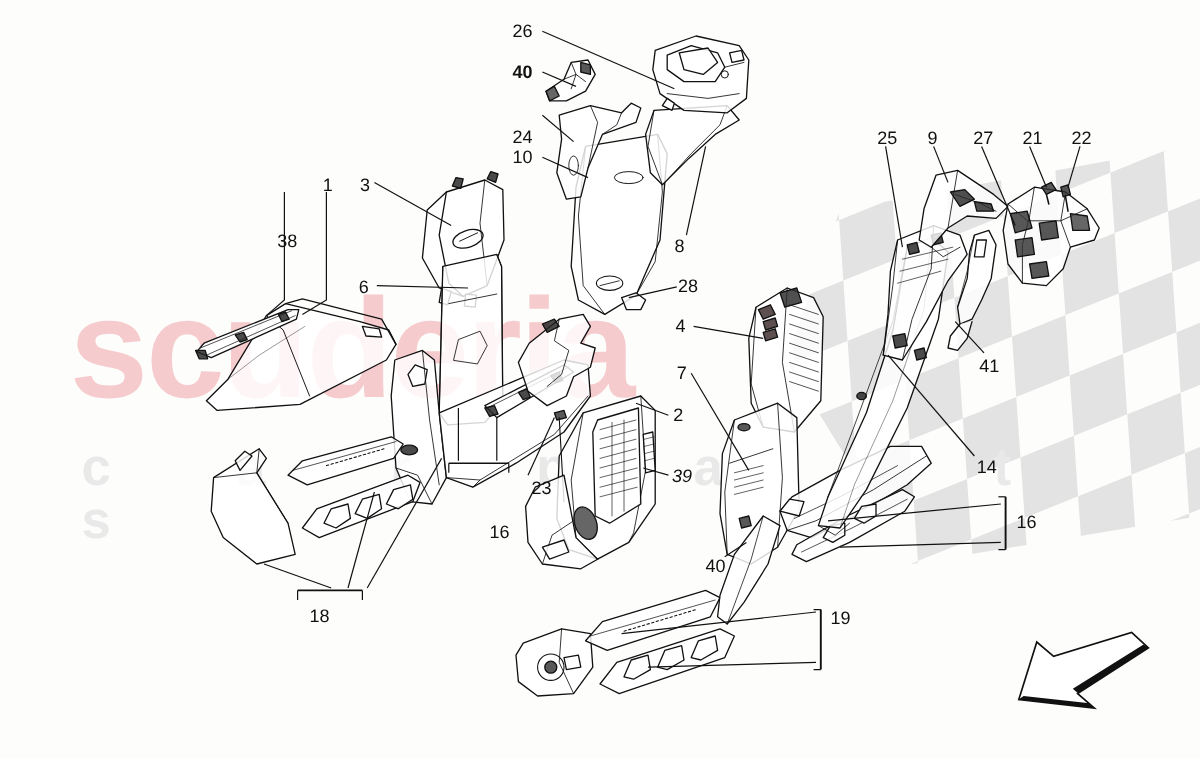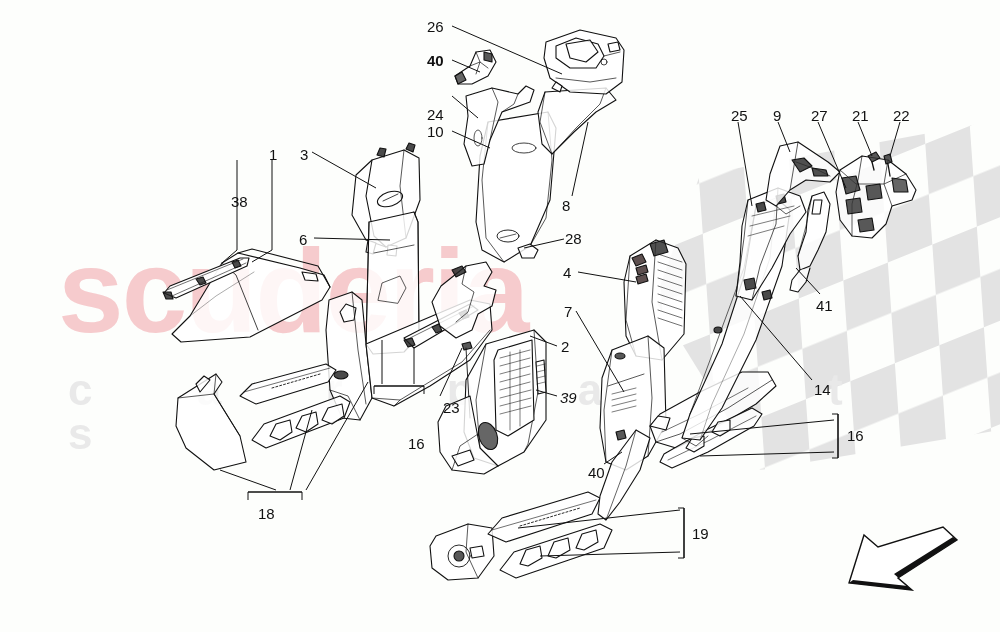--- a/index.html
+++ b/index.html
@@ -464,21 +464,21 @@
     <div class="lbl" style="left:562px;top:198px;">8</div>
     <div class="lbl" style="left:565px;top:231px;">28</div>
     <div class="lbl" style="left:563px;top:265px;">4</div>
     <div class="lbl" style="left:564px;top:304px;">7</div>
     <div class="lbl" style="left:561px;top:339px;">2</div>
     <div class="lbl" style="left:560px;top:390px;font-style:italic;">39</div>
     <div class="lbl" style="left:408px;top:400px;margin-top:36px;">16</div>
     <div class="lbl" style="left:443px;top:400px;">23</div>
     <div class="lbl" style="left:258px;top:506px;">18</div>
     <div class="lbl" style="left:588px;top:465px;">40</div>
-    <div class="lbl" style="left:692px;top:526px;">19</div>
+    <div class="lbl" style="left:692px;top:508px;">19</div>
     <div class="lbl" style="left:847px;top:428px;">16</div>
     <div class="lbl" style="left:814px;top:382px;">14</div>
     <div class="lbl" style="left:816px;top:298px;">41</div>
     <div class="lbl" style="left:731px;top:108px;">25</div>
     <div class="lbl" style="left:773px;top:108px;">9</div>
     <div class="lbl" style="left:811px;top:108px;">27</div>
     <div class="lbl" style="left:852px;top:108px;">21</div>
     <div class="lbl" style="left:893px;top:108px;">22</div>
   </div>
 

